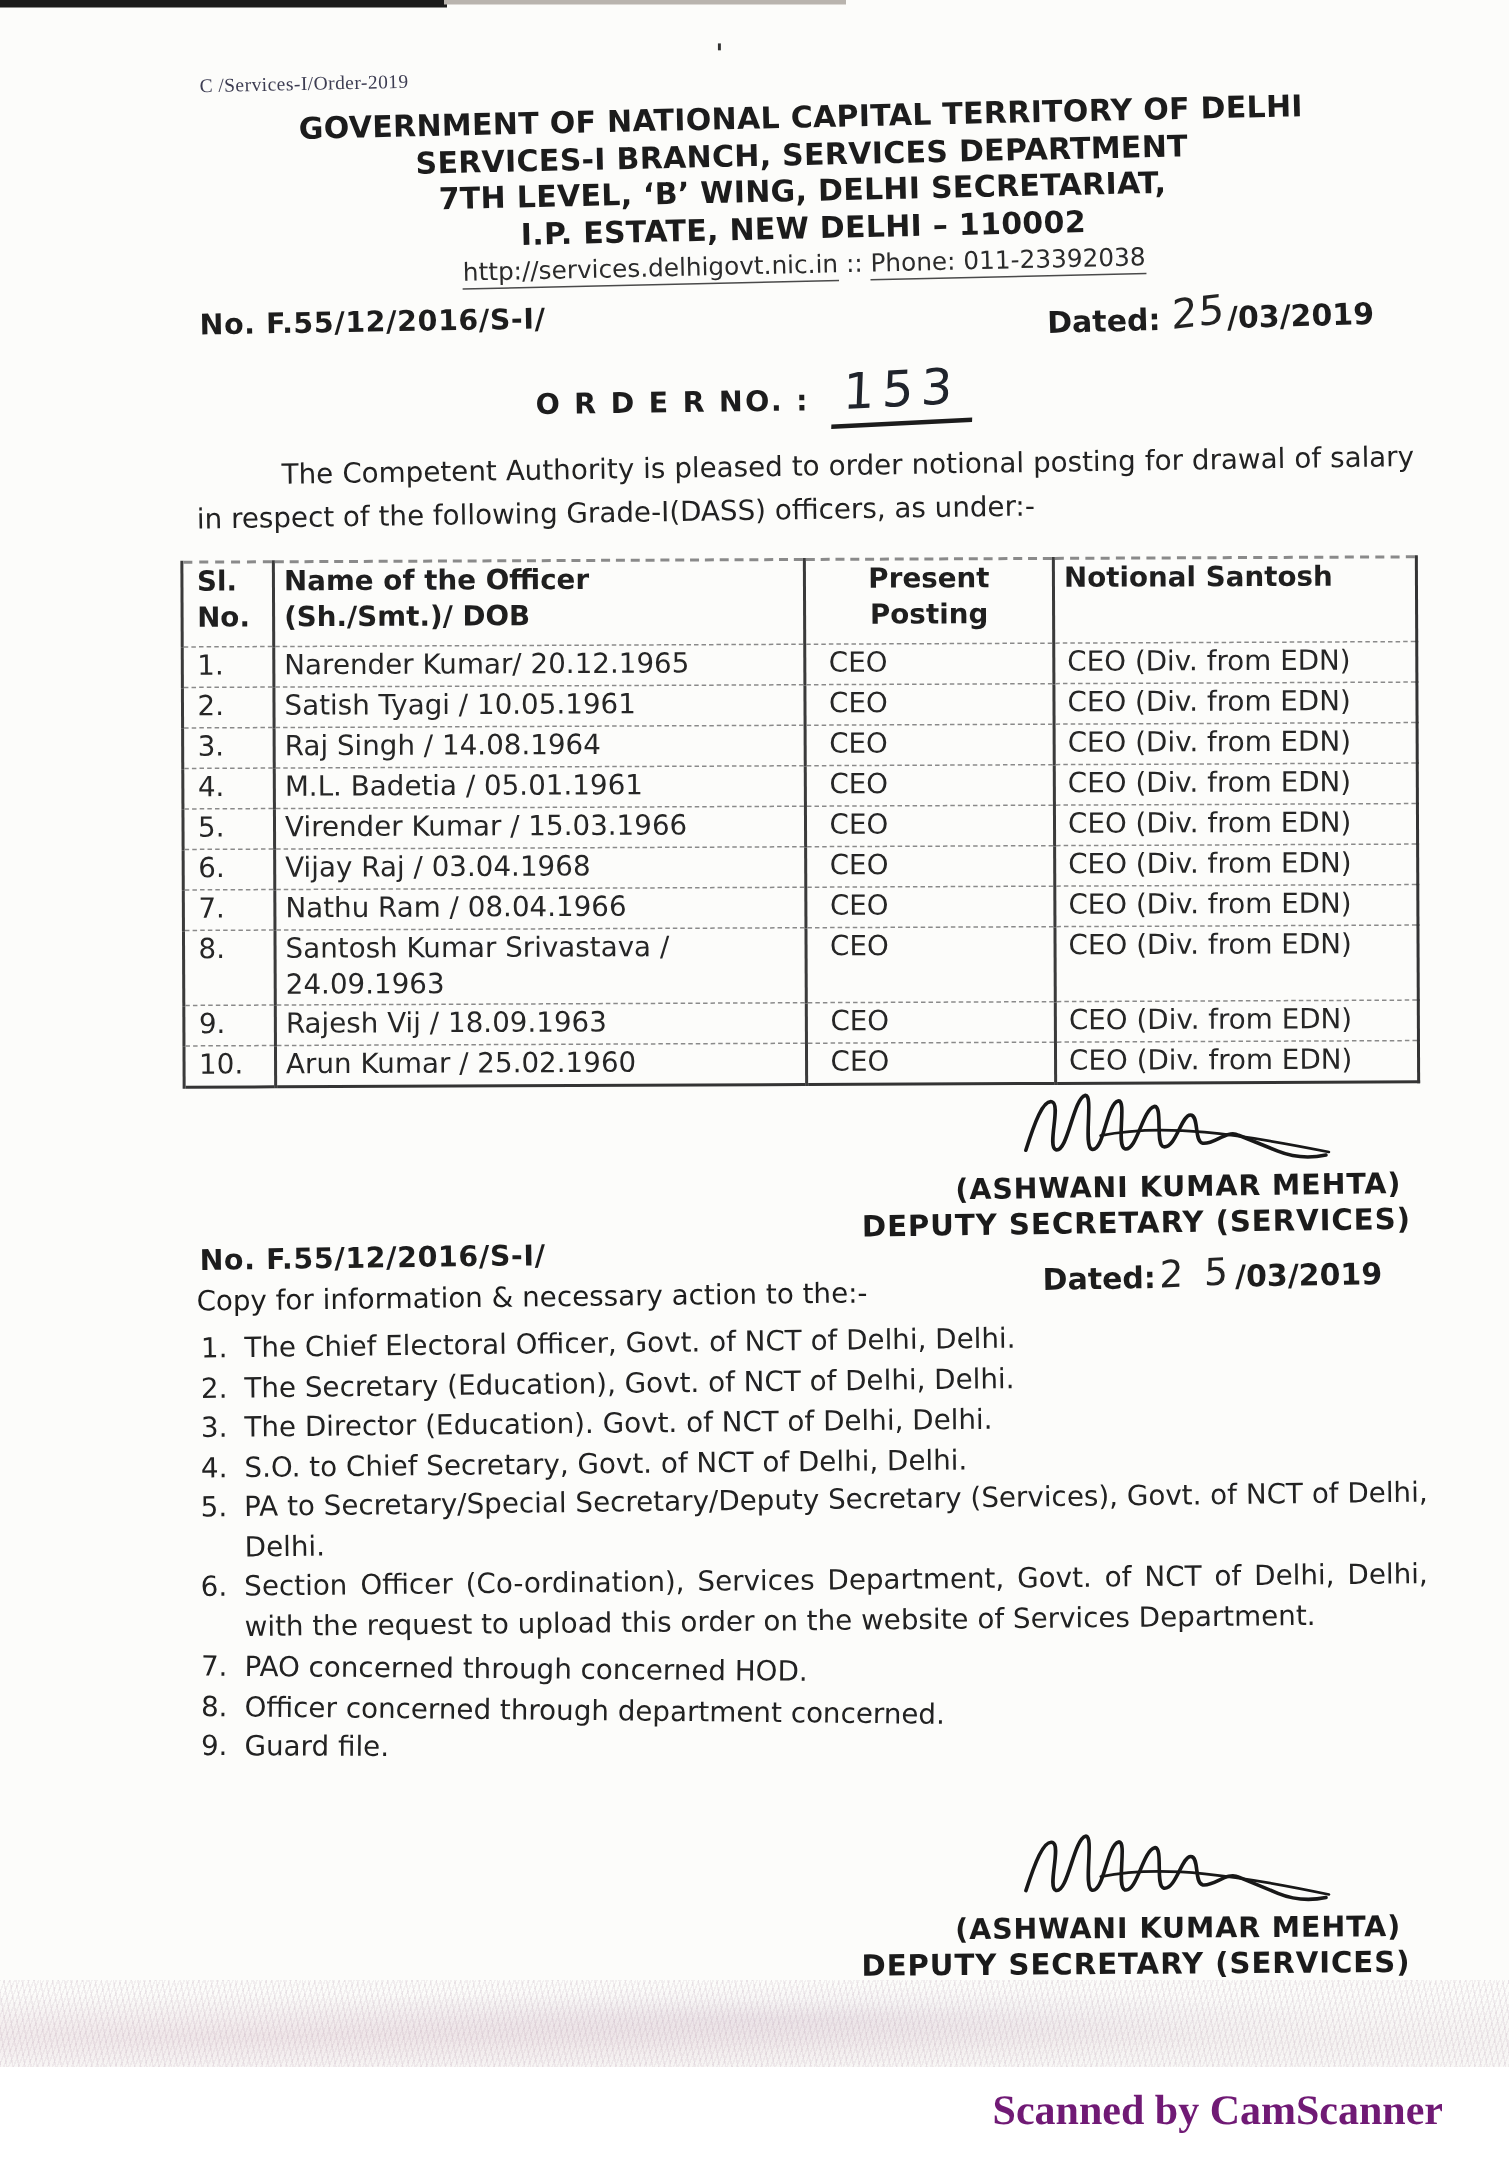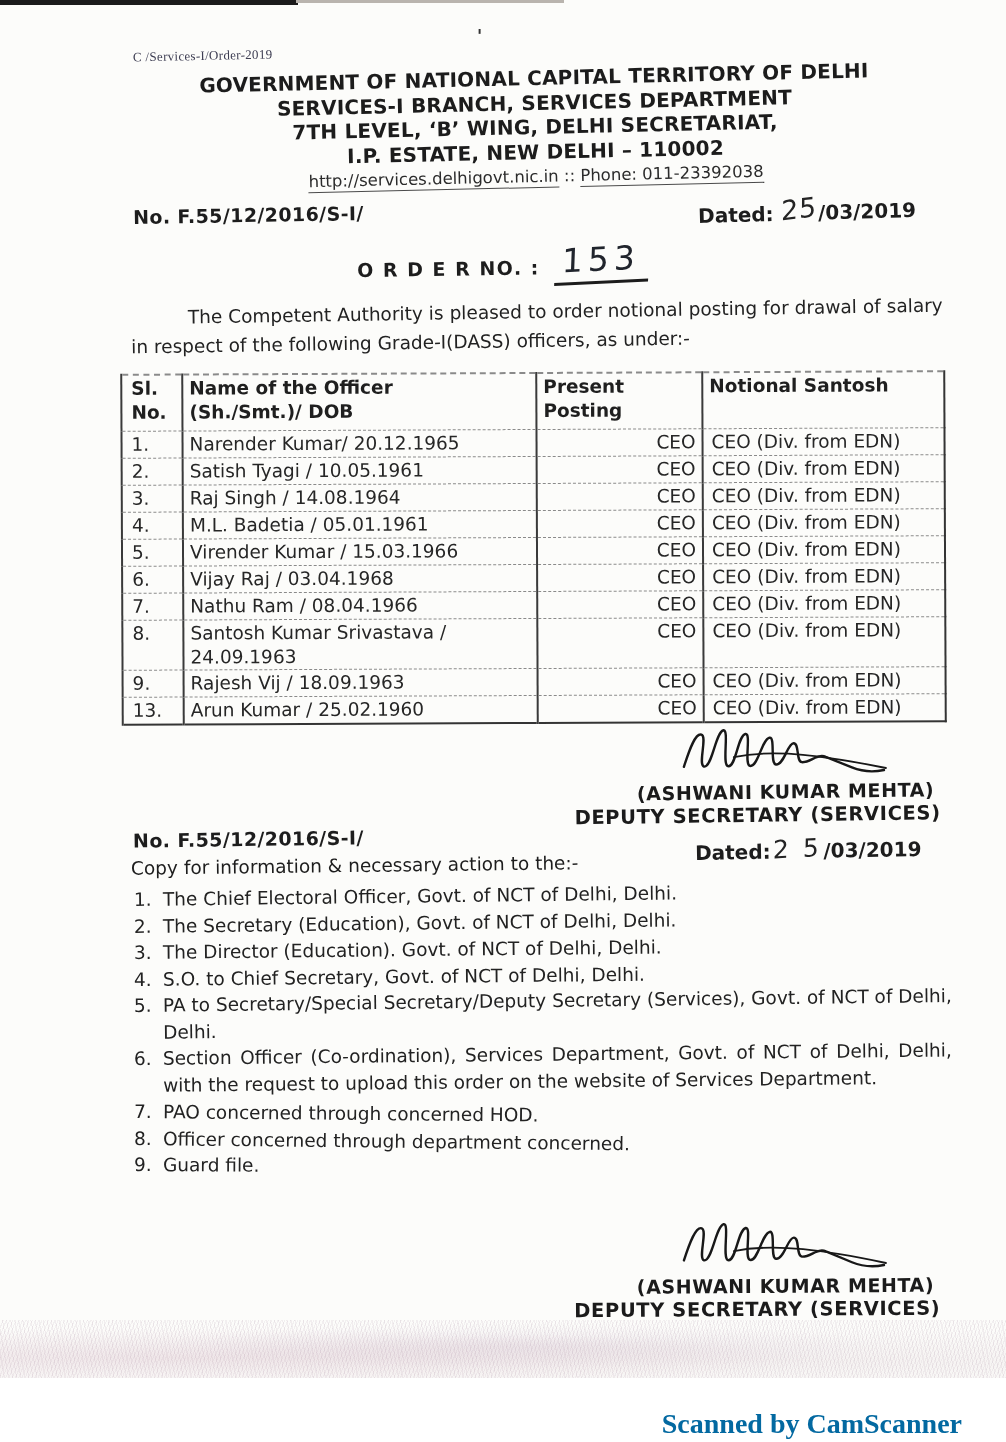--- a/index.html
+++ b/index.html
@@ -44,25 +44,25 @@
 
   
   .officers-table { position:absolute; left:121px; top:372px; width:823px; border-collapse:collapse;
     table-layout:fixed; font-size:18.5px; color:#262626; transform:rotate(-0.25deg);
     border:2px solid #343434; border-top:2px dashed #8a8a8a; }
   .officers-table col.c-sl { width:61px; } .officers-table col.c-name { width:354px; }
   .officers-table col.c-present { width:166px; } .officers-table col.c-notional { width:242px; }
   .officers-table th, .officers-table td { border-left:2px solid #3a3a3a; vertical-align:top;
     padding:1px 6px 0 6px; line-height:24px; font-weight:normal; }
   .officers-table th { font-weight:bold; text-align:left; white-space:pre-line; height:54px; color:#1f1f1f; }
-  .officers-table th.center { }
+  .officers-table th.center { text-align:center; }
   .officers-table tbody tr { border-top:1.5px dashed #8a8a8a; }
   .officers-table tbody td { height:25px; }
   .officers-table td.sl, .officers-table th.sl { padding-left:9px; }
-  .officers-table td.present { text-align:right;padding-left:15px; }
+  .officers-table td.present { text-align:left;padding-left:15px; }
   .officers-table td.notional { padding-left:8px; white-space:nowrap; }
 
   
   .sig-block { position:absolute; left:545px; width:395px; text-align:right; font-weight:bold; color:#1b1b1b; }
   .sig1 { top:720px; transform:rotate(-0.8deg); }
   .sig2 { top:1214px; transform:rotate(-0.4deg); }
   .sig-svg { display:block; margin:0 46px 1px auto; }
   .sig-name { font-size:19px; letter-spacing:.6px; padding-right:6px; line-height:23px; }
   .sig-title { font-size:19.5px; letter-spacing:.6px; line-height:24px; }
 
@@ -93,21 +93,21 @@
   .noise-band { position:absolute; left:0; top:1320px; width:1006px; height:58px;
     background:
       radial-gradient(ellipse at 18% 65%, rgba(186,140,160,.20), transparent 55%),
       radial-gradient(ellipse at 52% 45%, rgba(170,140,170,.13), transparent 50%),
       radial-gradient(ellipse at 80% 70%, rgba(180,150,160,.10), transparent 55%),
       repeating-linear-gradient(80deg, rgba(150,110,140,.10) 0 1px, transparent 1px 4px),
       repeating-linear-gradient(-68deg, rgba(120,90,120,.08) 0 1px, transparent 1px 3px);
   }
   .bottom-strip { position:absolute; left:0; top:1378px; width:1006px; height:64px; background:#ffffff; }
   .scanned-by { position:absolute; right:44px; top:1392px; font-family:"Liberation Serif", serif;
-    font-size:28px; font-weight:600; color:#0369a1;margin-top:16px; }
+    font-size:28px; font-weight:600; color:#701a75; }
 </style>
 </head>
 <body>
 
 <div>
 
   <div class="scan-edge1"></div>
   <div class="scan-edge2"></div>
   <div class="ref-note">C /Services-I/Order-2019</div>
   <div class="tiny-mark">'</div>
@@ -201,21 +201,21 @@
           <td class="present">CEO</td>
           <td class="notional">CEO (Div. from EDN)</td>
         </tr>
       <tr>
           <td class="sl">9.</td>
           <td>Rajesh Vij / 18.09.1963</td>
           <td class="present">CEO</td>
           <td class="notional">CEO (Div. from EDN)</td>
         </tr>
       <tr>
-          <td class="sl">13.</td>
+          <td class="sl">10.</td>
           <td>Arun Kumar / 25.02.1960</td>
           <td class="present">CEO</td>
           <td class="notional">CEO (Div. from EDN)</td>
         </tr>
     </tbody>
   </table>
 
   <div class="sig-block sig1">
     <svg class="sig-svg" width="218" height="60" viewBox="0 0 218 60">
       <path d="M8 46 C 14 28, 20 12, 26 14 C 32 16, 22 44, 28 46 C 36 48, 40 12, 48 10 C 54 9, 46 44, 52 46 C 60 48, 62 16, 70 14 C 76 13, 68 44, 74 46 C 82 48, 86 20, 94 18 C 100 17, 94 44, 100 45 C 108 46, 112 24, 118 24 C 124 24, 120 42, 126 43 C 134 44, 142 34, 150 38 L 176 49 C 188 54, 198 54, 208 52" stroke="#181818" stroke-width="2.4" fill="none" stroke-linecap="round"></path>

